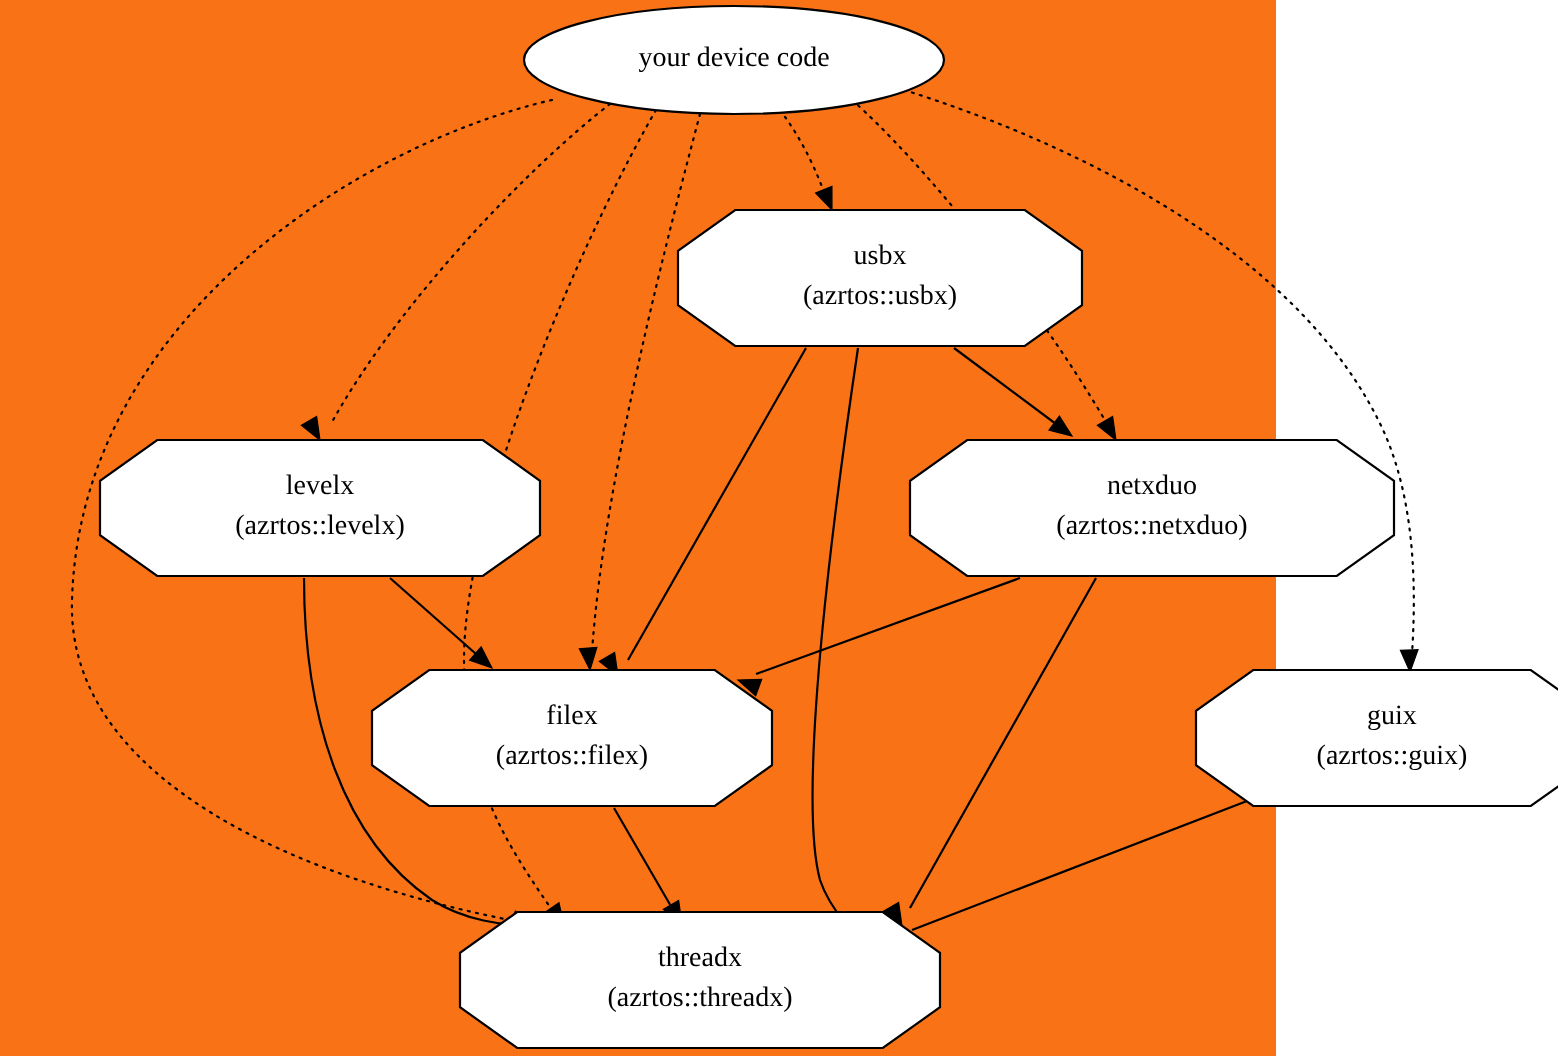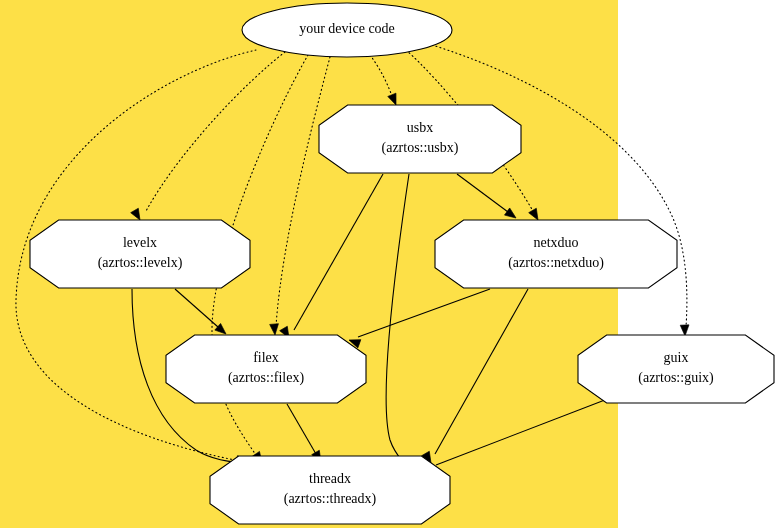--- a/index.html
+++ b/index.html
@@ -10,21 +10,22 @@
   body {
     width: 779px;
     height: 528px;
     overflow: hidden;
     font-family: "Liberation Serif", "DejaVu Serif", serif;
   }
   #graph-root {
     position: relative;
     width: 618px;
     height: 528px;
-    background: #fde047;
+    background: #f97316;
+    padding-left: 20px;
   }
   svg#graph-svg {
     display: block;
     width: 779px;
     height: 528px;
   }
   .node-shape {
     fill: #ffffff;
     stroke: #000000;
     stroke-width: 1.1;

